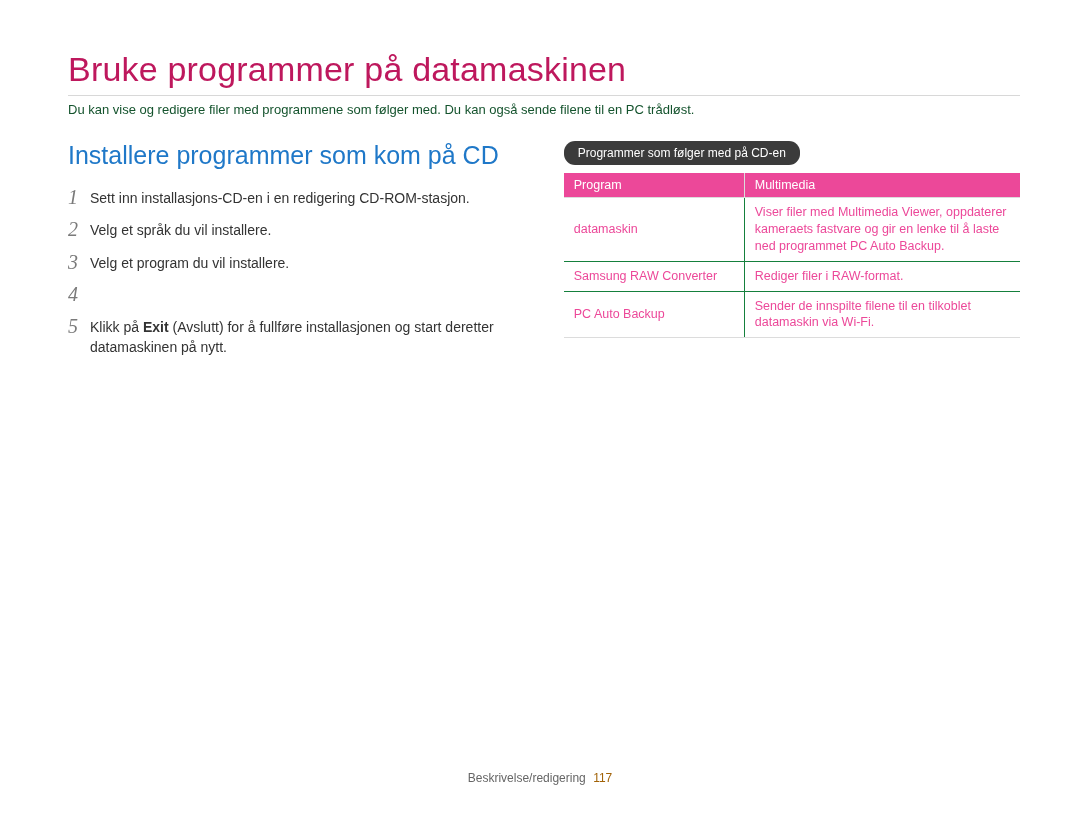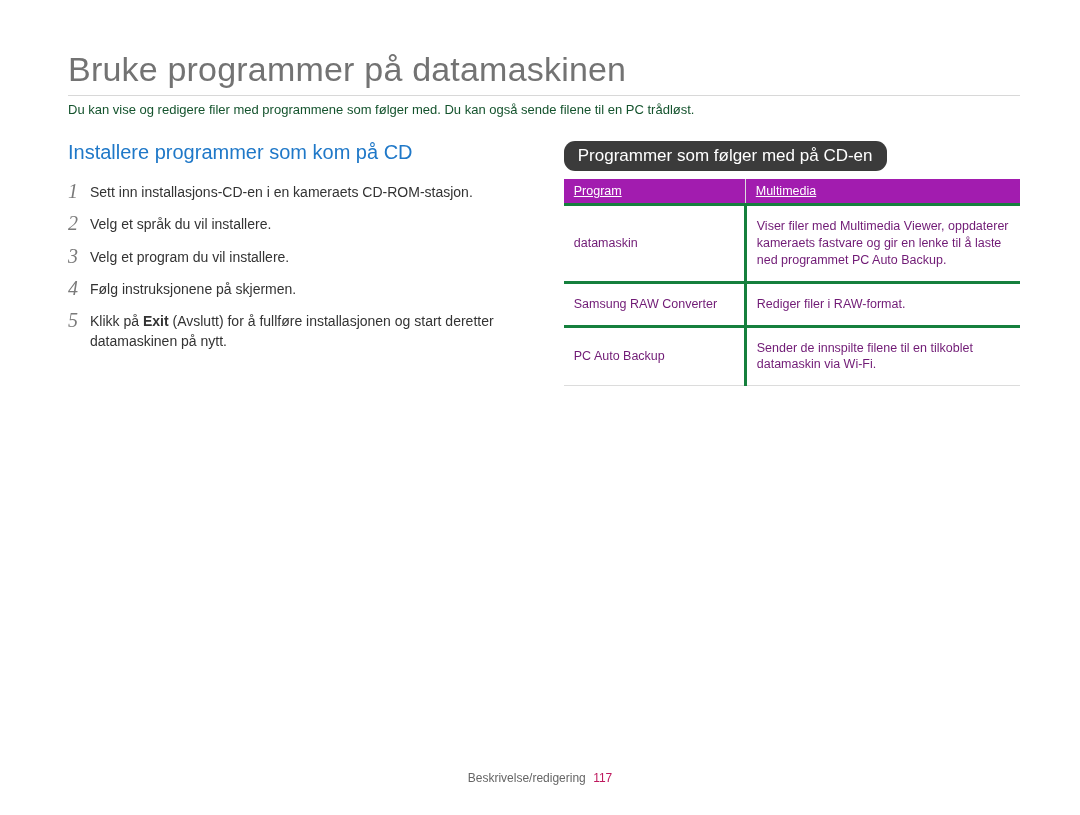--- a/index.html
+++ b/index.html
@@ -14,21 +14,21 @@
   .page {
     position: relative;
     width: 1080px;
     height: 815px;
     box-sizing: border-box;
     padding: 50px 60px 0 68px;
   }
   .title {
     font-size: 34px;
     font-weight: 400;
-    color: #737373;
+    color: #be185d;
     letter-spacing: 0.2px;
     margin: 0 0 6px 0;
   }
   .title-rule {
     border: none;
     border-top: 1px solid #d8d8d8;
     margin: 2px 0 6px 0;
   }
   .intro {
     font-size: 13px;
@@ -39,21 +39,21 @@
     display: flex;
     gap: 30px;
   }
   .col-left {
     width: 490px;
   }
   .col-right {
     width: 480px;
   }
   .subheading {
-    font-size: 20px;
+    font-size: 25px;
     color: #1f78c8;
     font-weight: 400;
     margin: 0 0 16px 0;
   }
   .steps {
     list-style: none;
     padding: 0;
     margin: 0;
   }
   .steps li {
@@ -76,51 +76,50 @@
     line-height: 1.45;
     padding-top: 2px;
   }
   .step-text b {
     font-weight: 700;
   }
   .pill {
     display: inline-block;
     background: #3b3b3b;
     color: #ffffff;
-    font-size: 17px;
+    font-size: 12px;
     padding: 5px 14px 5px 14px;
     border-radius: 11px;
     margin-bottom: 8px;
   }
   table.prog {
     width: 100%;
     border-collapse: collapse;
     font-size: 12.5px;
   }
   table.prog th {
-    background: #a21caf;
+    background: #ec4899;
     color: #ffffff;
     font-weight: 400;
     text-align: left;
     padding: 5px 10px;
     border: 1px solid #dcdcdc;
     border-top: none;
-    text-decoration: underline;
   }
   table.prog th:first-child {
     border-left: none;
   }
   table.prog th:last-child {
     border-right: none;
   }
   table.prog td {
-    padding: 12px 10px;
-    border: 3px solid #15803d;
+    padding: 6px 10px;
+    border: 1px solid #15803d;
     vertical-align: middle;
-    color: #701a75;
+    color: #ec4899;
     line-height: 1.35;
   }
   table.prog td:first-child {
     border-left: none;
     width: 160px;
   }
   table.prog td:last-child {
     border-right: none;
   }
   table.prog tr:last-child td {
@@ -129,54 +128,53 @@
   .footer {
     position: absolute;
     left: 0;
     right: 0;
     bottom: 30px;
     text-align: center;
     font-size: 12px;
     color: #666;
   }
   .footer .pageno {
-    color: #be185d;
+    color: #a16207;
     margin-left: 4px;
     text-align: right;
   }
 </style>
 </head>
 <body>
 
 <div class="page">
 
   <h1 class="title">Bruke programmer på datamaskinen</h1>
   <hr class="title-rule">
   <p class="intro">Du kan vise og redigere filer med programmene som følger med. Du kan også sende filene til en PC trådløst.</p>
 
   <div class="columns">
 
     <div class="col-left">
       <h2 class="subheading">Installere programmer som kom på CD</h2>
       <ol class="steps">
         <li>
           <span class="step-num">1</span>
-          <span class="step-text">Sett inn installasjons-CD-en i en kameraets CD-ROM-stasjon.</span>
+          <span class="step-text">Sett inn installasjons-CD-en i en redigering CD-ROM-stasjon.</span>
         </li>
         <li>
           <span class="step-num">2</span>
           <span class="step-text">Velg et språk du vil installere.</span>
         </li>
         <li>
           <span class="step-num">3</span>
           <span class="step-text">Velg et program du vil installere.</span>
         </li>
         <li>
           <span class="step-num">4</span>
-          <span class="step-text">Følg instruksjonene på skjermen.</span>
         </li>
         <li>
           <span class="step-num">5</span>
           <span class="step-text">
             <span>Klikk på </span><b>Exit</b><span> (Avslutt) for å fullføre installasjonen og start deretter datamaskinen på nytt.</span>
           </span>
         </li>
       </ol>
     </div>
 

